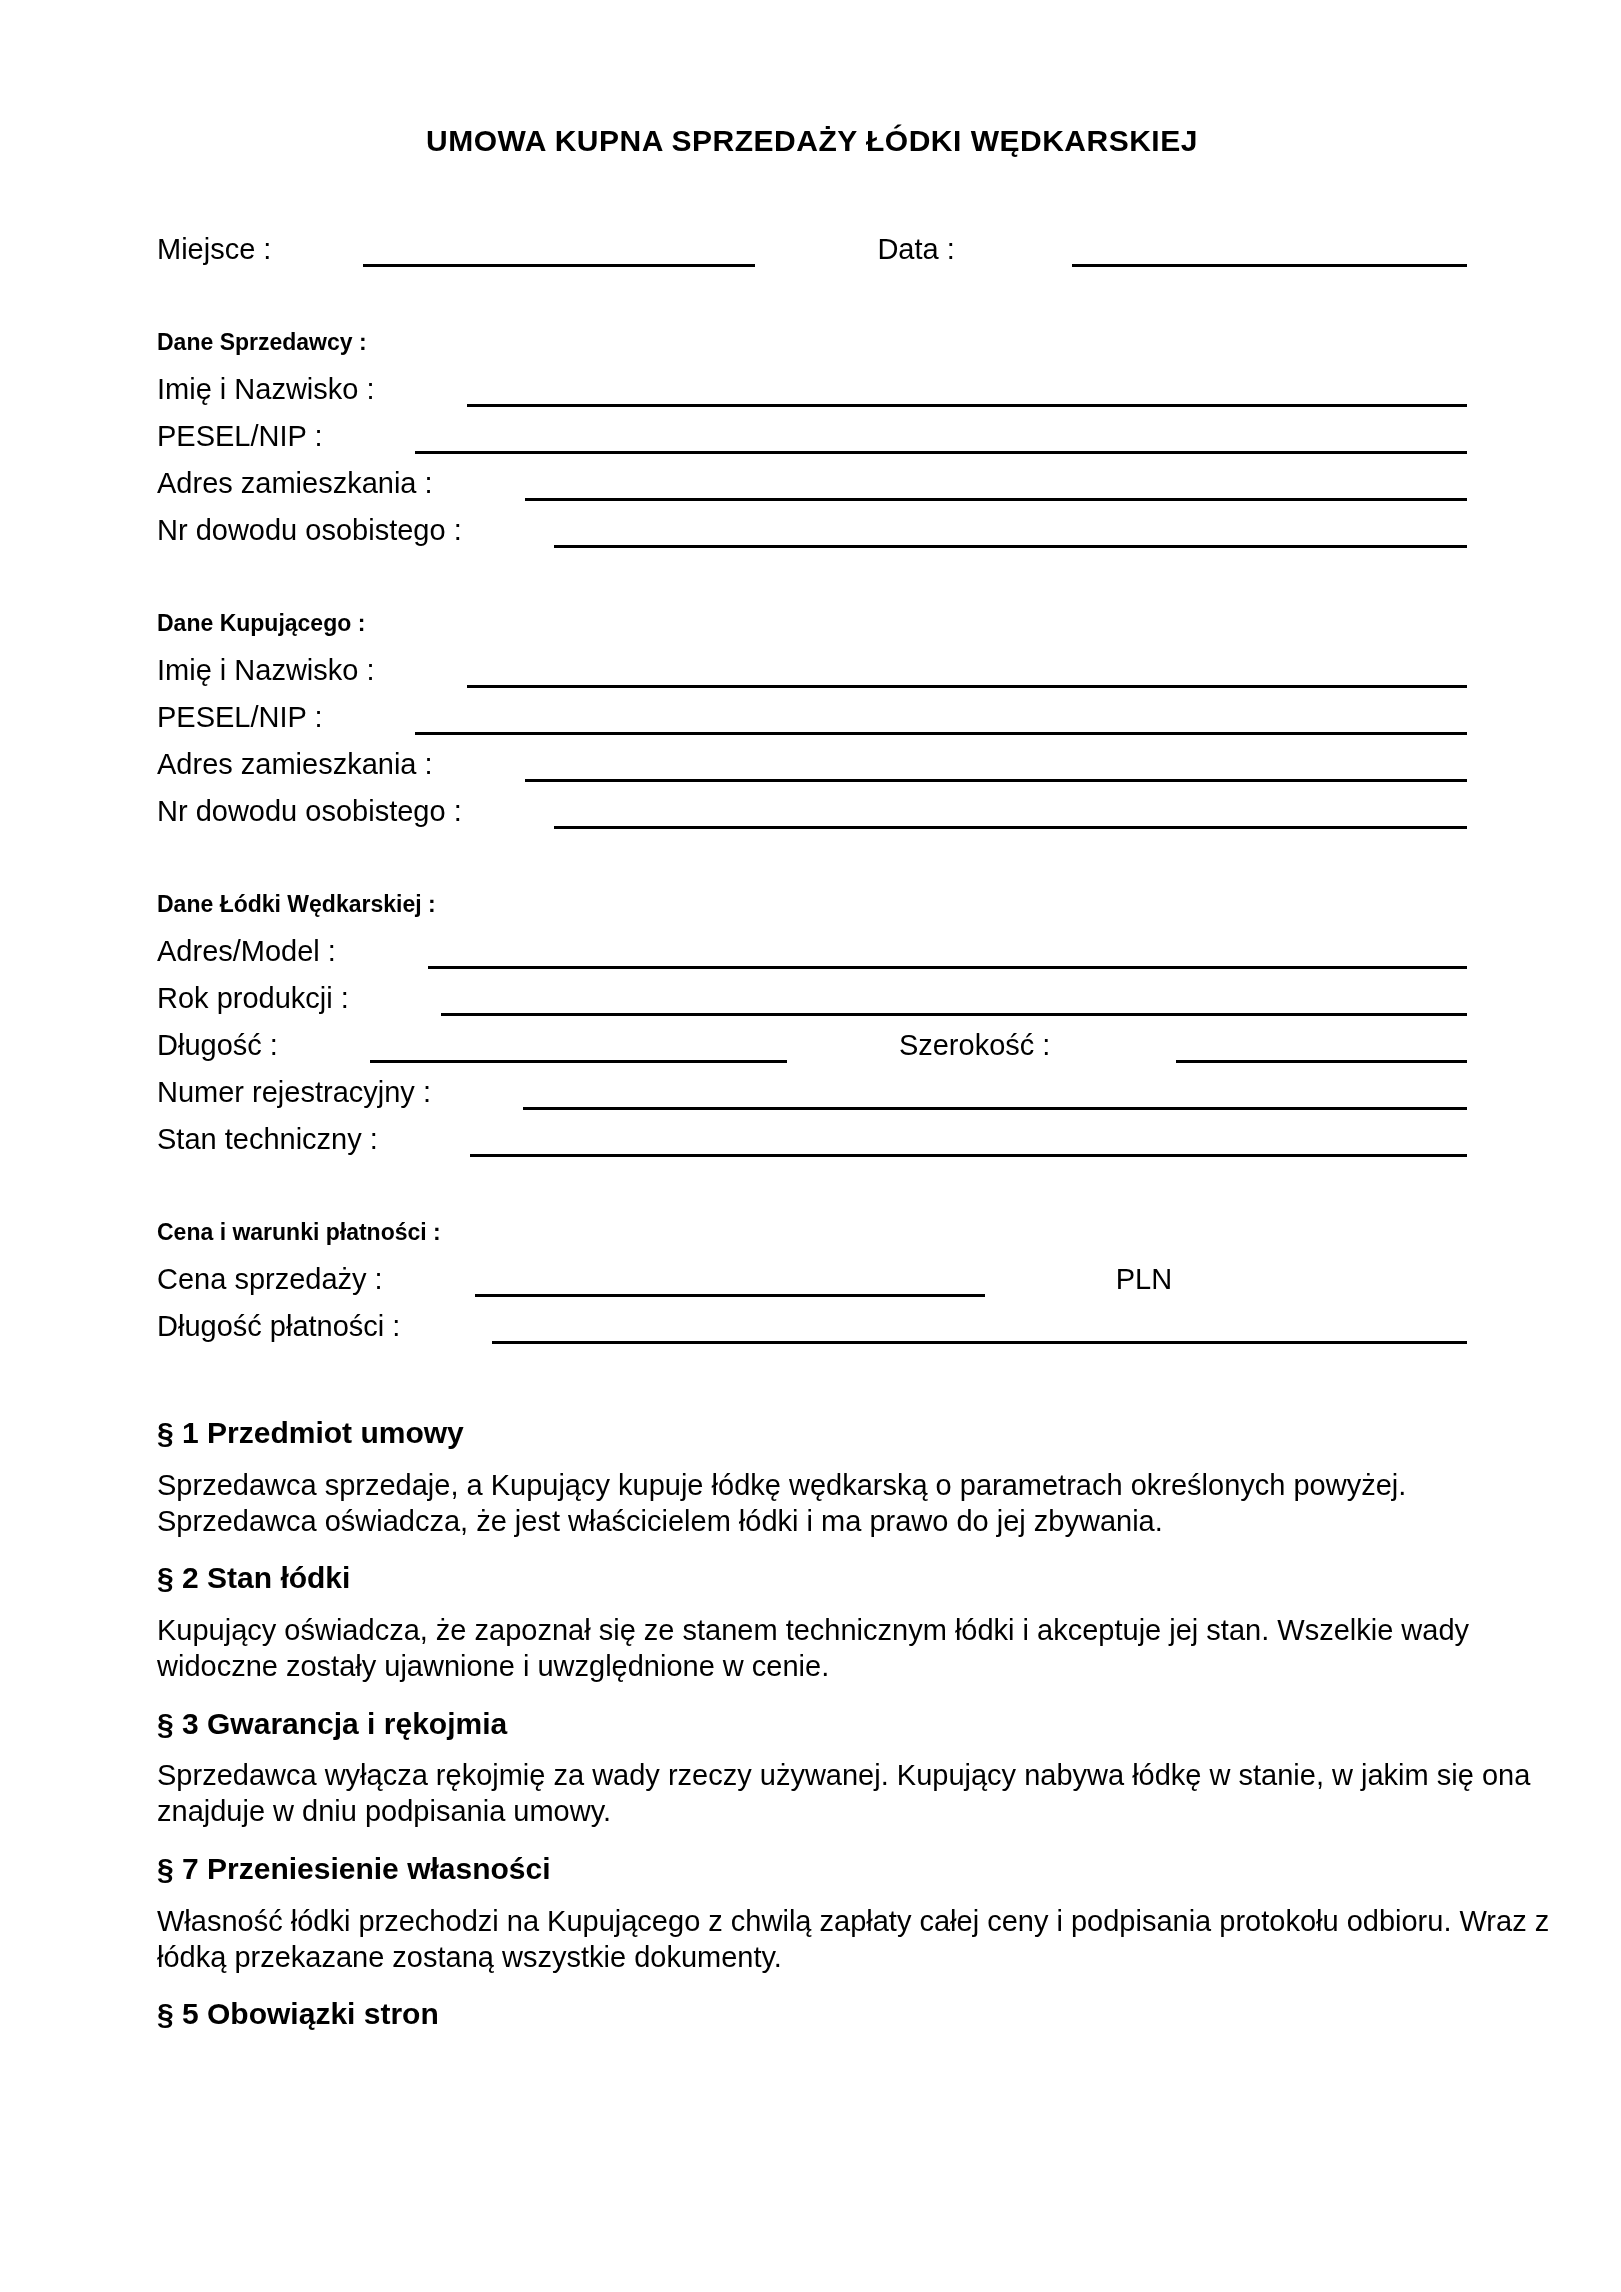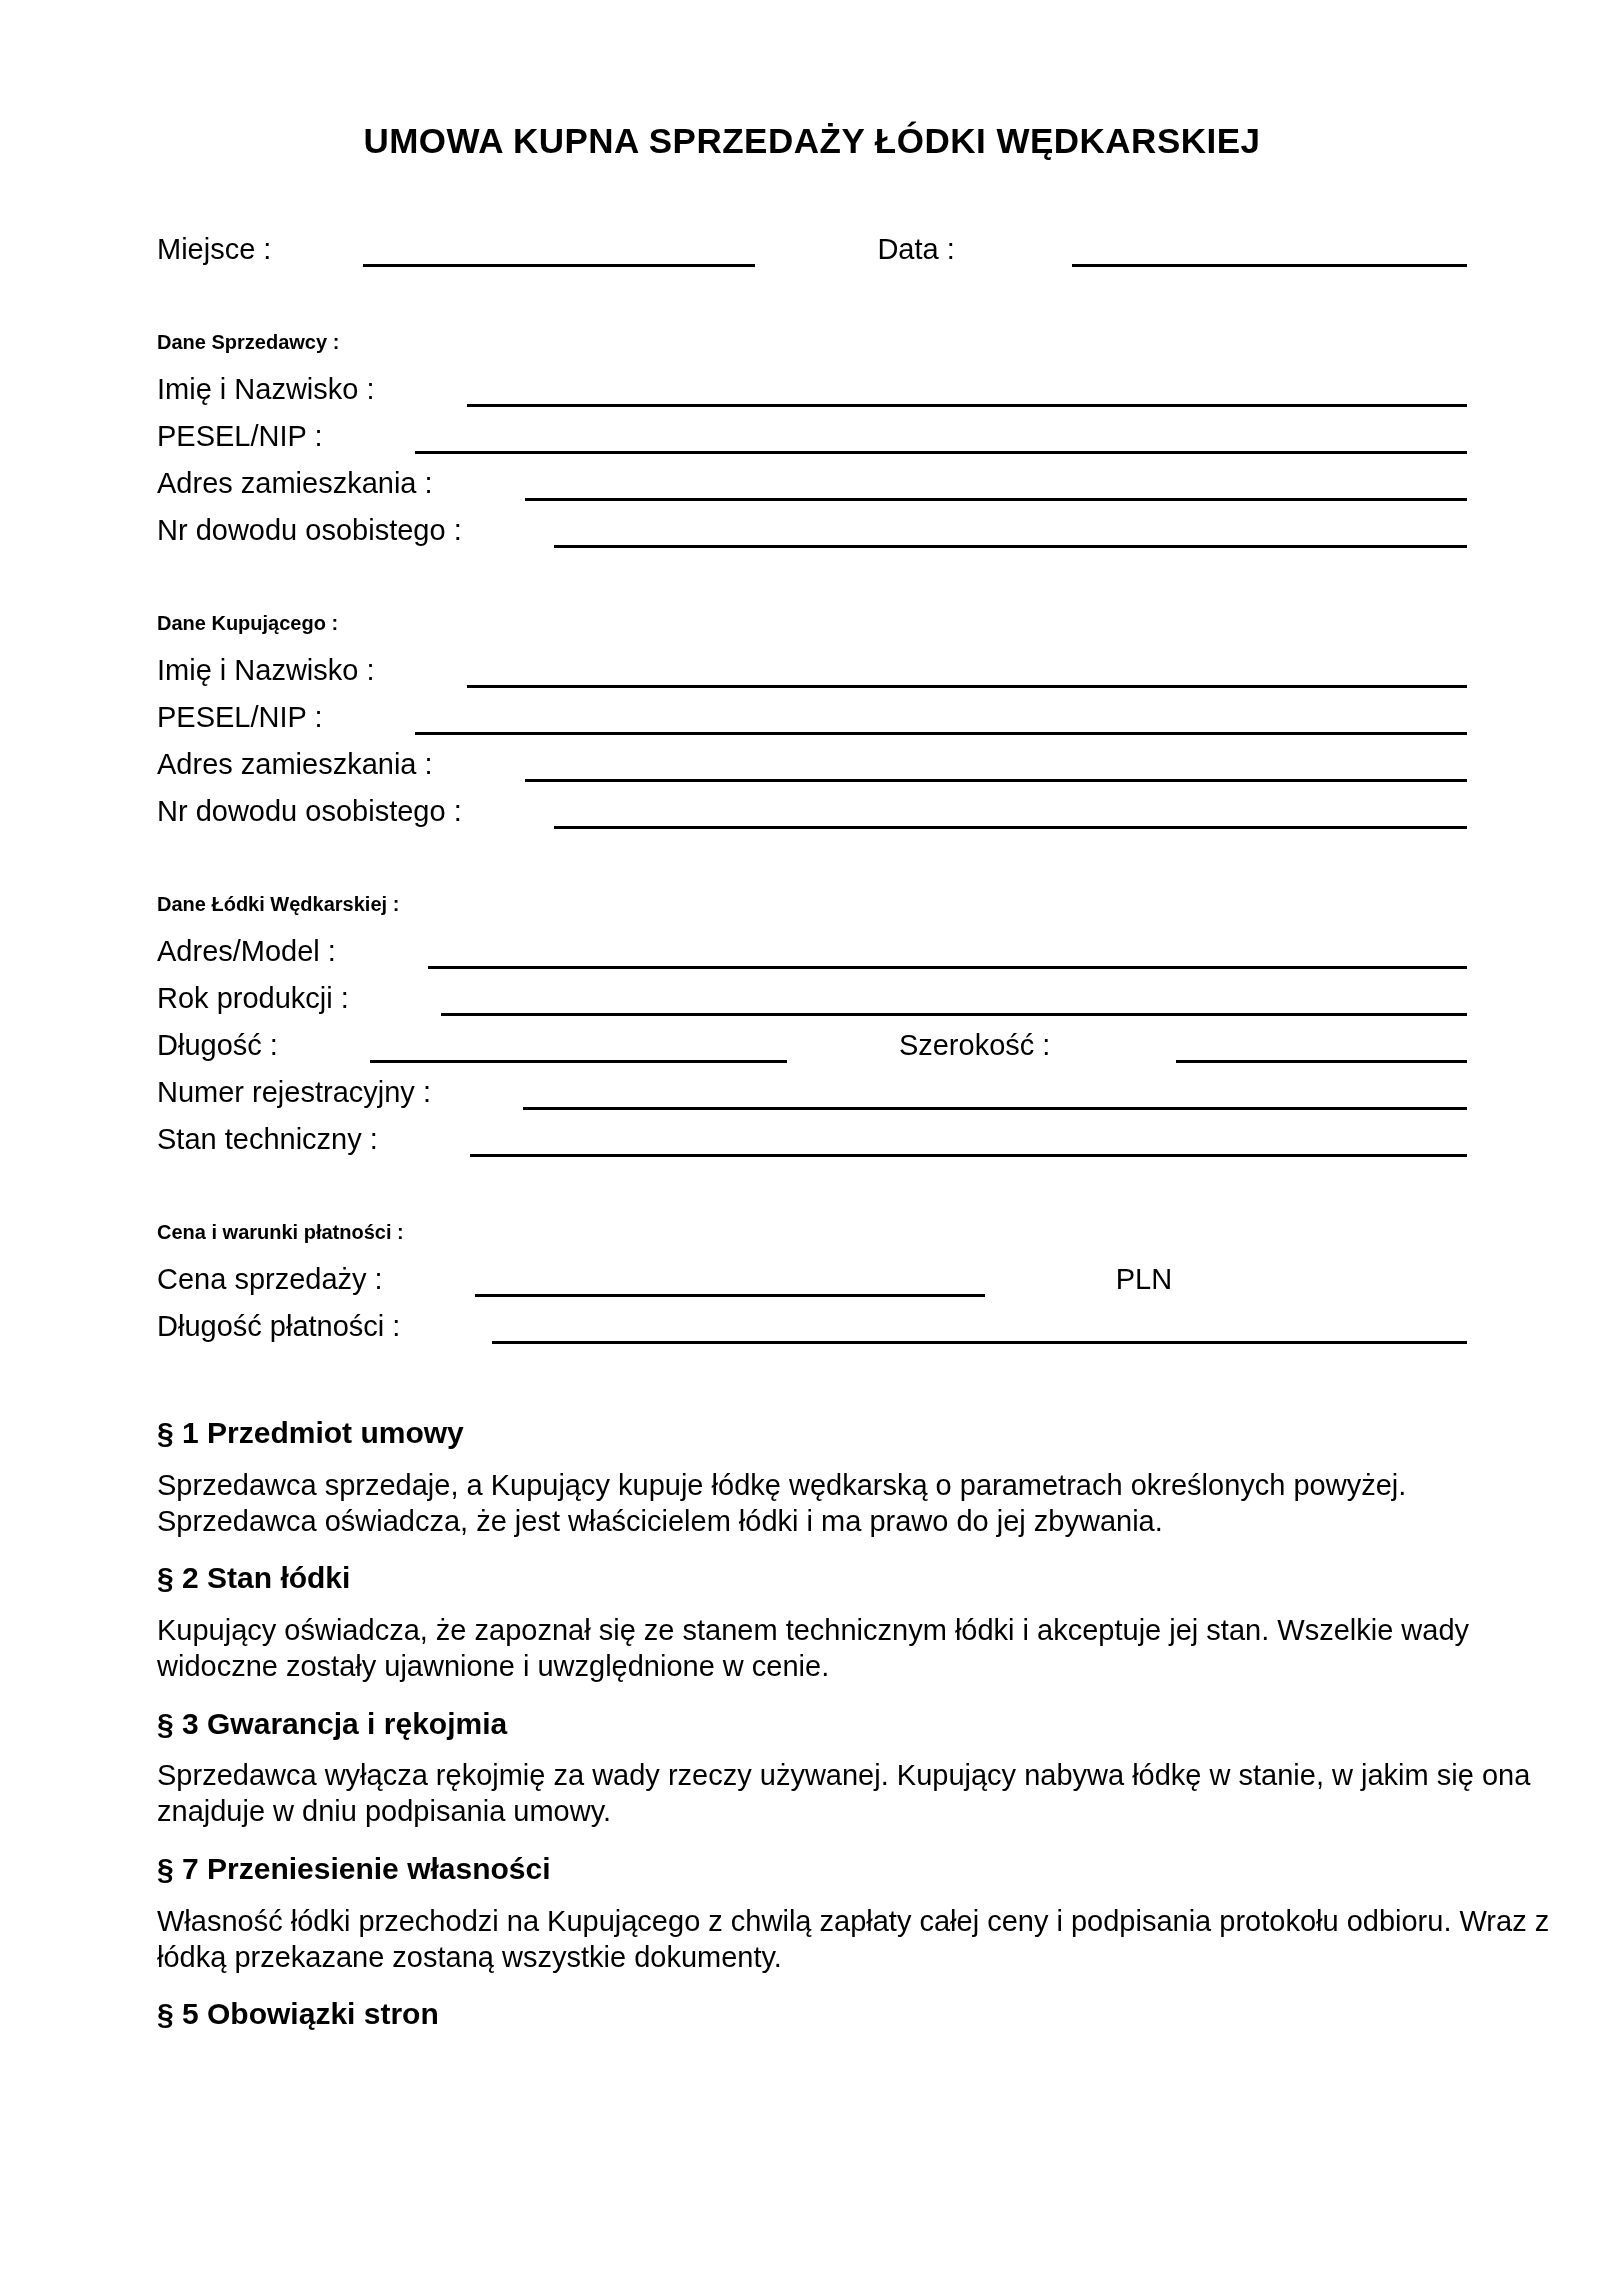--- a/index.html
+++ b/index.html
@@ -10,21 +10,21 @@
     background: #ffffff;
     color: #000000;
     font-family: "Liberation Sans", "DejaVu Sans", sans-serif;
     box-sizing: border-box;
     padding: 0 154px 0 157px;
     overflow: hidden;
   }
   .doc-title {
     margin-top: 120px;
     text-align: center;
-    font-size: 35px;
+    font-size: 30px;
     line-height: 41px;
     font-weight: bold;
     letter-spacing: 0.5px;
     white-space: nowrap;
   }
   .row {
     display: flex;
     align-items: flex-end;
     height: 47px;
     font-size: 29px;
@@ -39,21 +39,21 @@
     flex: 1 1 auto;
     margin-left: 44px;
     min-width: 39px;
     font-size: 29px;
     line-height: 36px;
   }
   .line.fixed { flex: 0 0 auto; }
   .mt-top-row { margin-top: 59px; }
   .section-heading {
     margin-top: 57px;
-    font-size: 20px;
+    font-size: 23px;
     line-height: 36px;
     font-weight: bold;
     white-space: nowrap;
   }
   .para-heading {
     margin-top: 21.6px;
     font-size: 30px;
     line-height: 36px;
     font-weight: bold;
     white-space: nowrap;

